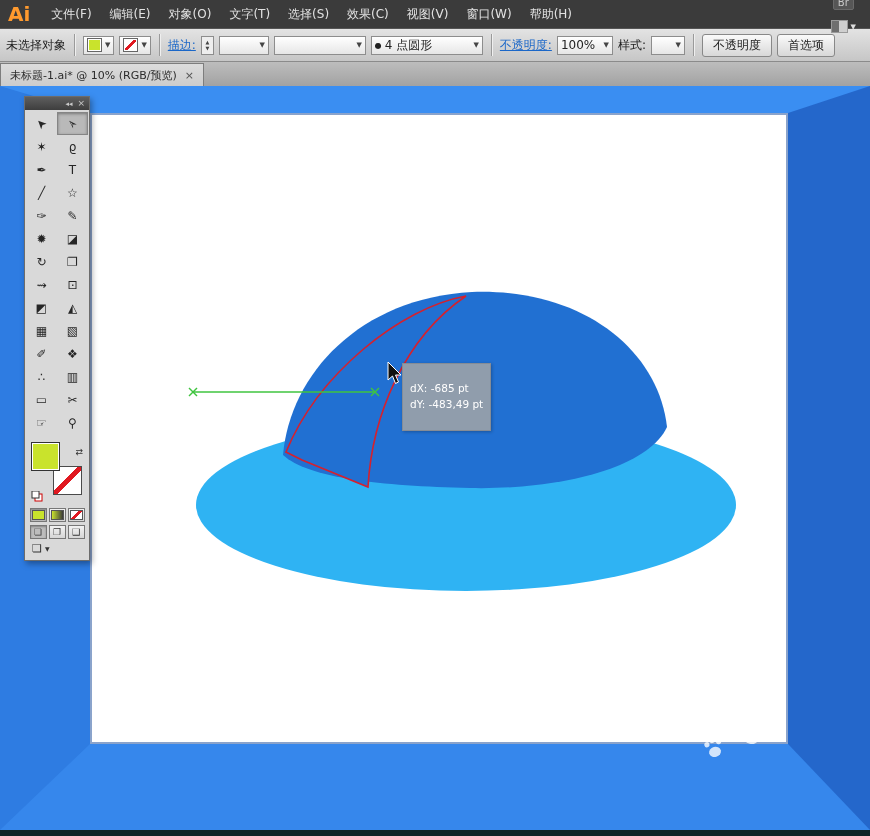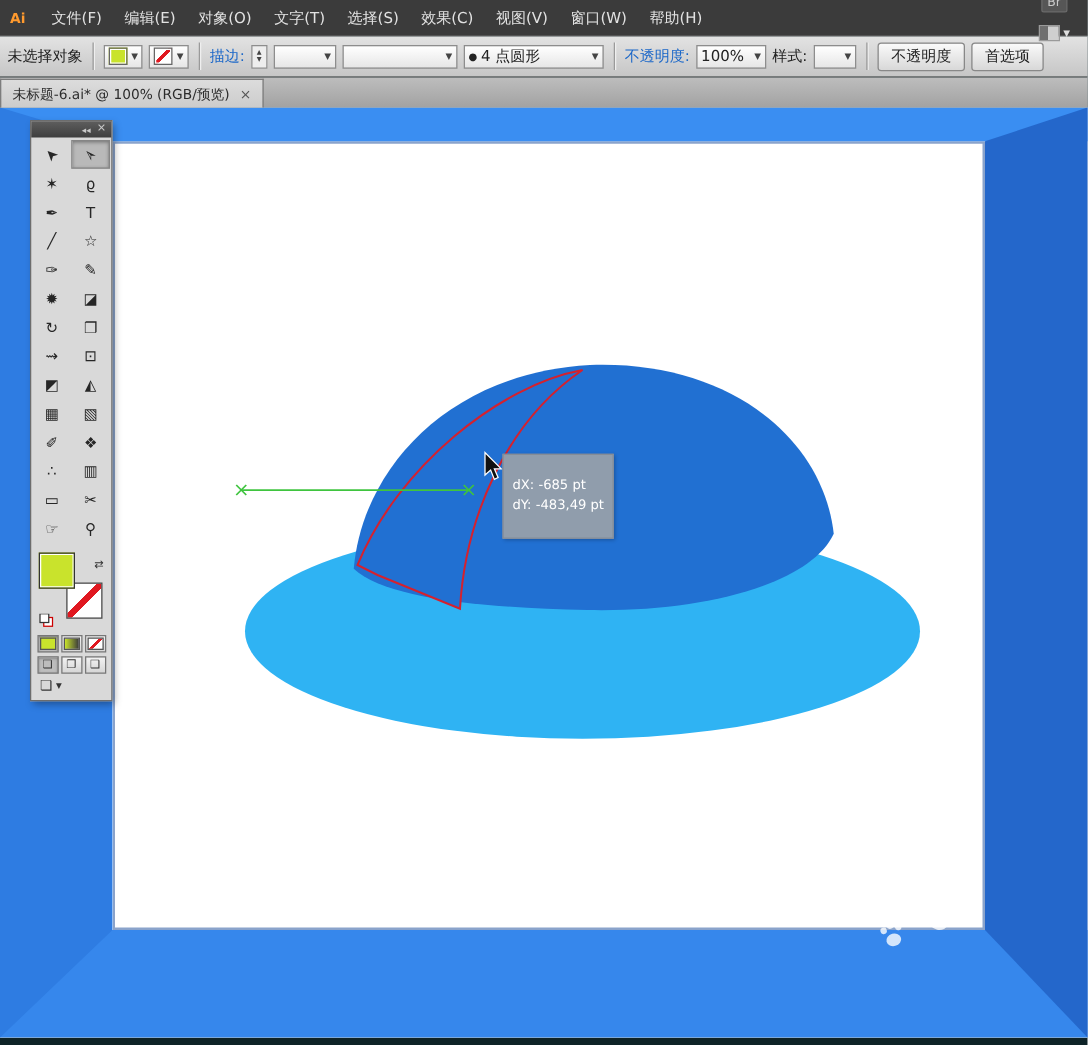--- a/index.html
+++ b/index.html
@@ -5,39 +5,39 @@
   html,body{margin:0;padding:0;}
   body{
     width:870px;height:836px;position:relative;overflow:hidden;
     background:#0e2327;
     font-family:"DejaVu Sans","Liberation Sans",sans-serif;
     -webkit-font-smoothing:antialiased;
   }
   
   .menu-bar{position:absolute;top:0;left:0;right:0;height:28px;background:#3b3b3b;
     display:flex;align-items:center;color:#e2e2e2;font-size:12px;z-index:30;}
-  .ai-logo{color:#ff9a2e;font-weight:bold;font-size:11px;padding:0 12px 0 8px;}
+  .ai-logo{color:#ff9a2e;font-weight:bold;font-size:20px;padding:0 12px 0 8px;}
   .menu-item{padding:0 9px;height:100%;display:flex;align-items:center;cursor:default;}
   .menu-right{margin-left:auto;display:flex;align-items:center;gap:10px;padding-right:14px;flex-direction:column;}
   .br-badge{background:#565656;color:#c9c9c9;font-size:10px;padding:1px 4px;border-radius:2px;border:1px solid #6a6a6a;}
   .ws-icon{display:flex;align-items:center;gap:3px;}
   .ws-box{width:15px;height:11px;border:1px solid #9a9a9a;background:linear-gradient(90deg,#6f6f6f 45%,#cfcfcf 45%);display:inline-block;}
   .ws-caret{font-size:7px;color:#ddd;}
   
   .control-bar{position:absolute;top:28px;left:0;right:0;height:34px;
     background:linear-gradient(#e3e3e3,#c6c6c6);border-top:1px solid #555;border-bottom:1px solid #8b8b8b;
     display:flex;align-items:center;gap:5px;padding:12px 6px;box-sizing:border-box;
     font-size:12px;color:#222;z-index:29;white-space:nowrap;}
   .sep{width:1px;height:22px;background:#9a9a9a;box-shadow:1px 0 0 #efefef;margin:0 3px;flex:none;}
   .combo{display:flex;align-items:center;gap:3px;border:1px solid #8d8d8d;background:linear-gradient(#ffffff,#e6e6e6);
     height:19px;padding:0 3px;box-sizing:border-box;flex:none;}
   .caret{font-size:7px;color:#444;margin-left:auto;}
   .mini-swatch{width:13px;height:12px;border:1px solid #666;box-shadow:inset 0 0 0 1px #fff;display:inline-block;}
   .none-slash{background:linear-gradient(135deg,#fff 42%,#e01820 42%,#e01820 58%,#fff 58%);}
-  .link{color:#1b67c8;cursor:pointer;flex:none;}
+  .link{color:#1b67c8;text-decoration:underline;cursor:pointer;flex:none;}
   .stepper{display:flex;flex-direction:column;justify-content:center;border:1px solid #8d8d8d;background:#eee;
     height:19px;width:13px;box-sizing:border-box;flex:none;}
   .stepper span{font-size:5px;line-height:1.2;color:#444;text-align:center;}
   .w50{width:50px;} .w92{width:92px;} .w110{width:112px;} .w54{width:56px;} .w34{width:34px;}
   .bullet{font-size:8px;}
   .btn{border:1px solid #888;background:linear-gradient(#fafafa,#d8d8d8);border-radius:3px;
     padding:2px 10px;font-size:12px;font-family:inherit;color:#222;flex:none;}
   
   .tab-bar{position:absolute;top:62px;left:0;right:0;height:24px;background:linear-gradient(#bdbdbd,#a2a2a2);
     display:flex;align-items:flex-end;z-index:28;}
@@ -147,21 +147,21 @@
   <div class="combo w34">
     <span class="caret">▼</span>
   </div>
   <span class="sep"></span>
   <button class="btn">不透明度</button>
   <button class="btn">首选项</button>
 </div>
 
 <div class="tab-bar">
   <div class="doc-tab">
-    <span>未标题-6.ai* @ 100% (RGB/预览)</span>
+    <span>未标题-1.ai* @ 10% (RGB/预览)</span>
     <span class="tab-close">×</span>
   </div>
 </div>
 
 <div class="canvas-region">
   <div class="frame"></div>
 
   <svg class="art-svg" viewBox="0 0 870 744">
 
     <ellipse cx="466" cy="419" rx="270" ry="86" fill="#2fb3f3"></ellipse>

